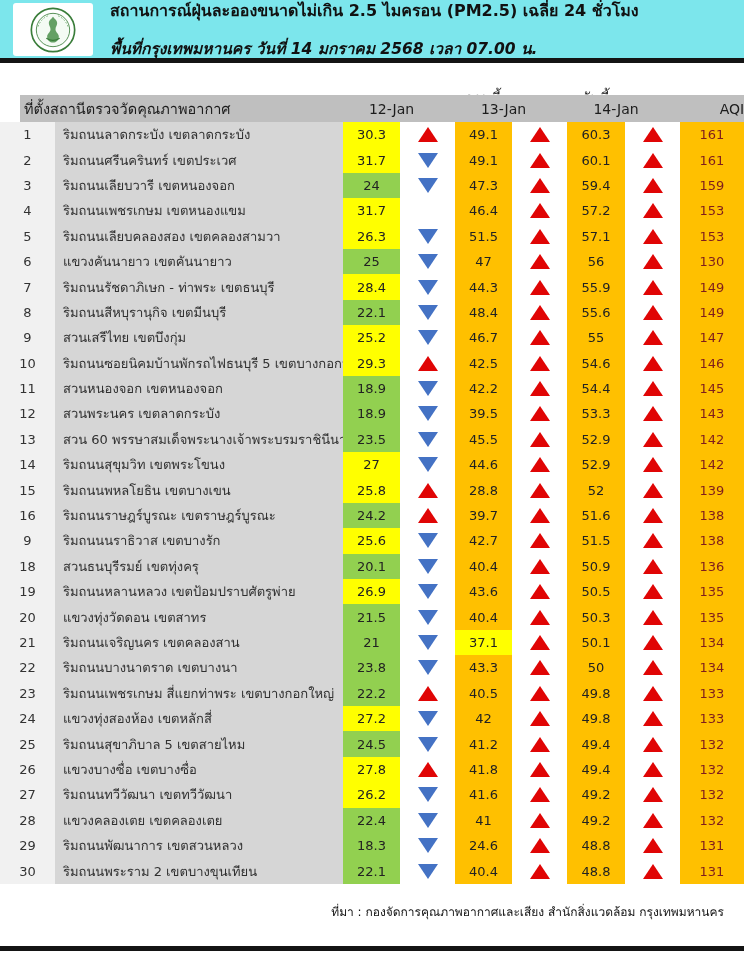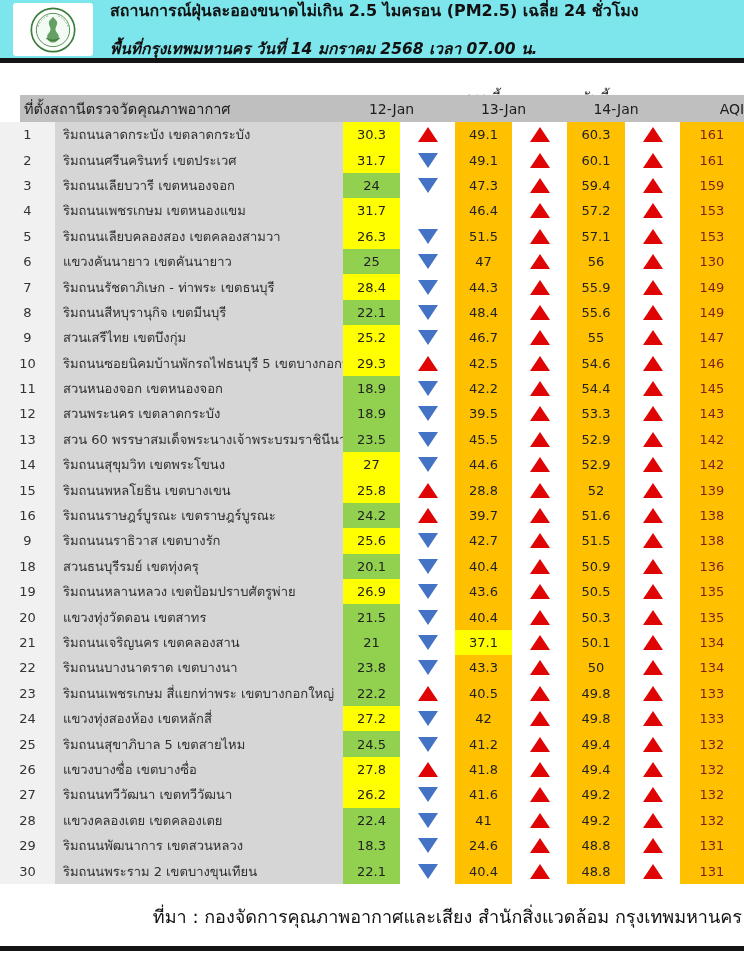--- a/index.html
+++ b/index.html
@@ -38,21 +38,21 @@
   .c.aqi{color:#7f1d1d;text-align:right;}
   .lvl-yellow{background:#ffff00;}
   .lvl-green{background:#92d050;}
   .lvl-orange{background:#ffc000;}
   .tri-cell{background:#ffffff;}
   .tri{display:block;width:0;height:0;border-left:10px solid transparent;border-right:10px solid transparent;}
   .tri.up{border-bottom:15px solid #e00505;}
   .tri.down{border-top:15px solid #4472c4;}
   
   .footer{position:absolute;left:0;width:744px;top:898px;height:48px;background:#ffffff;}
-  .src-line{position:absolute;top:4px;right:2px;font-size:18px;color:#111;}
+  .src-line{position:absolute;top:4px;right:20px;font-size:12px;color:#111;}
   .rt-line{position:absolute;top:26px;right:2px;font-size:13.5px;color:#111;}
 </style>
 </head>
 <body>
 
 <div class="page">
 
   <div class="titlebar">
     <div class="logo-box">
       <svg width="50" height="50" viewBox="0 0 60 60">

